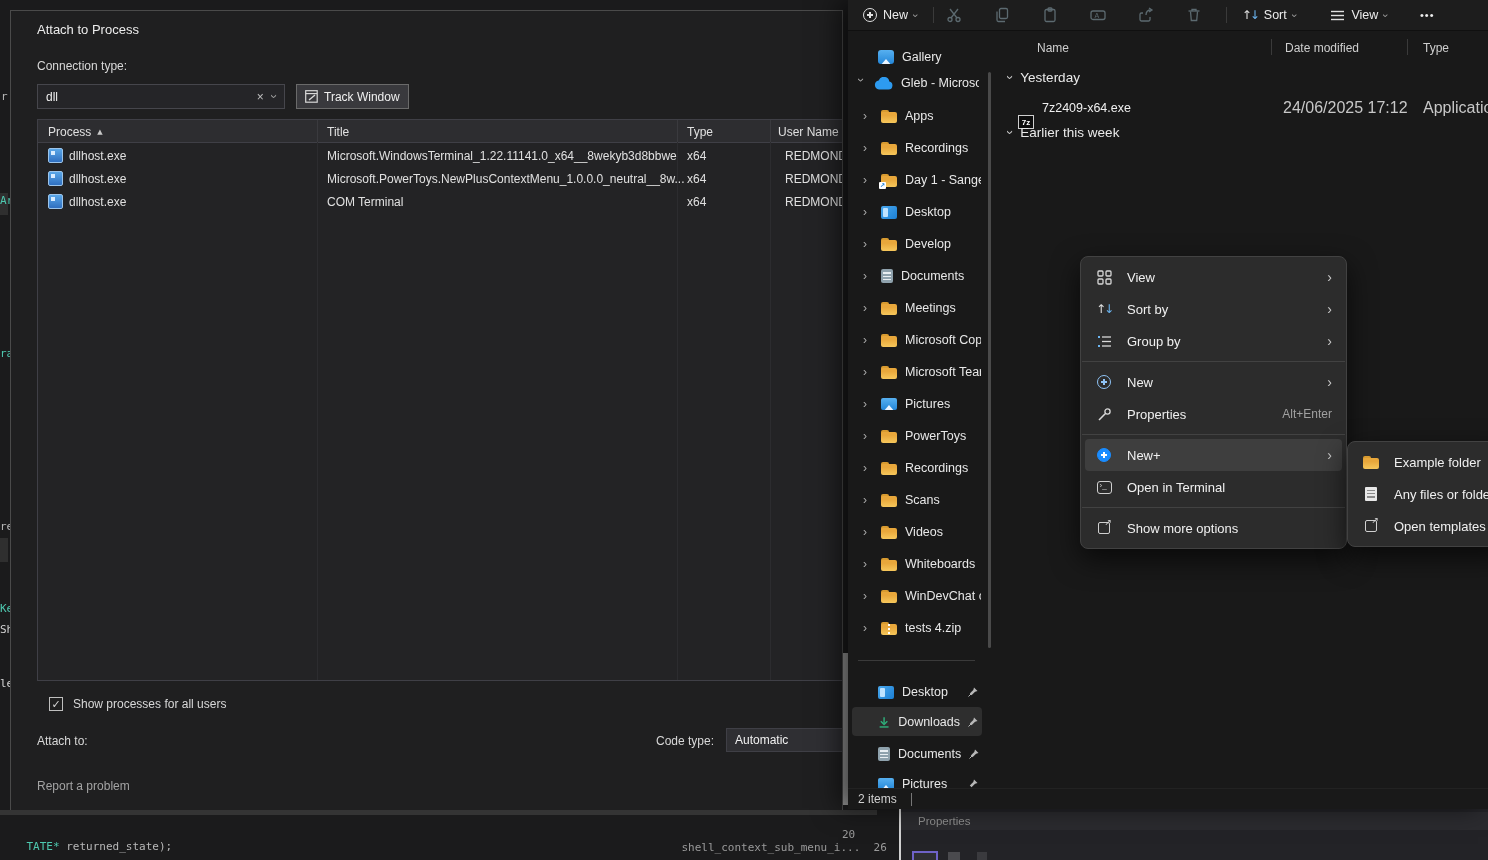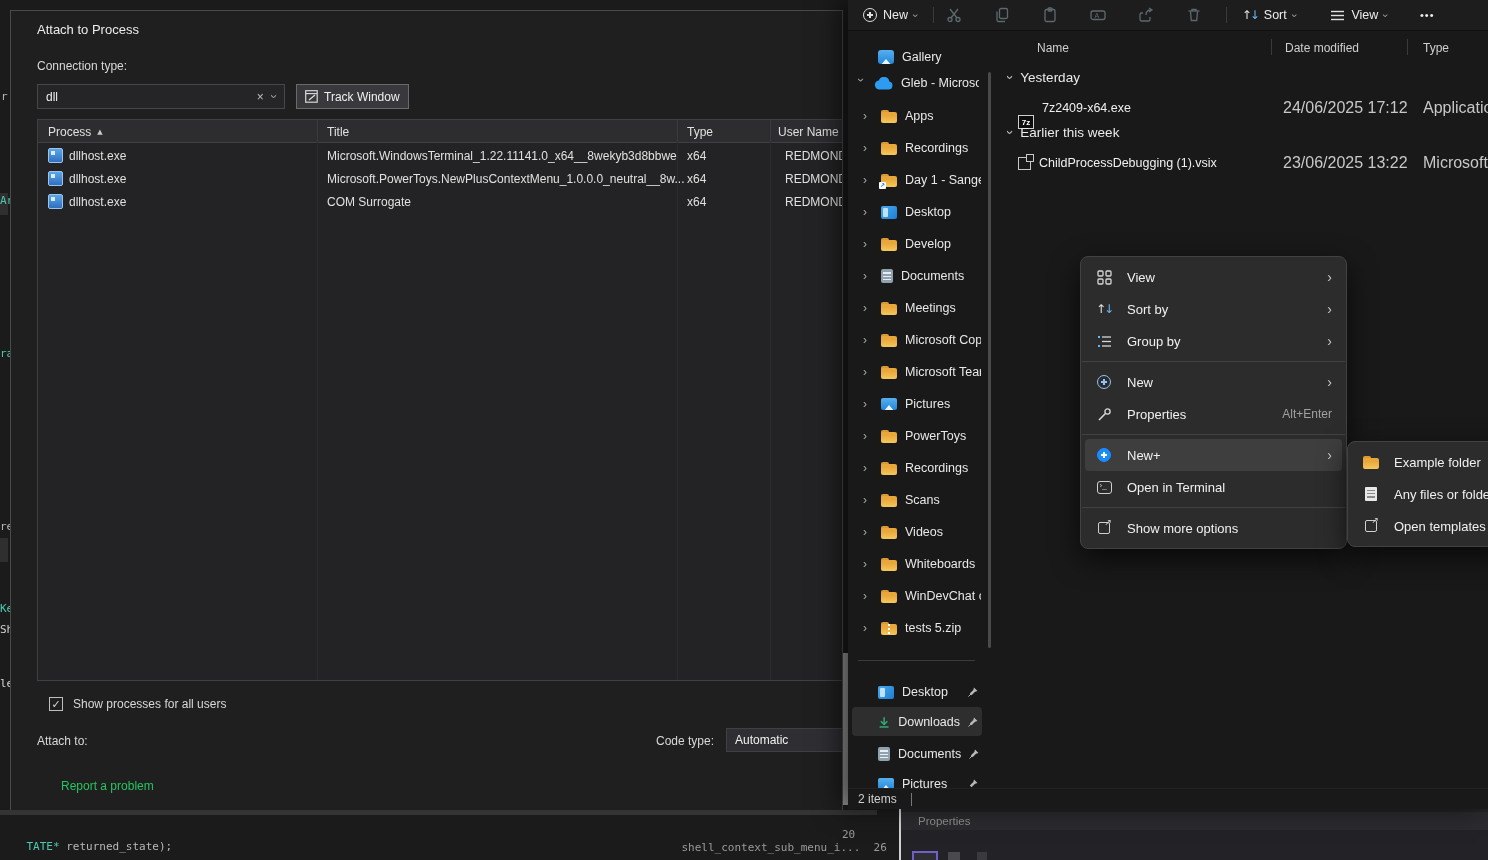--- a/index.html
+++ b/index.html
@@ -25,21 +25,21 @@
   .pt-head{background:#2d2d30;border-bottom:1px solid #3f3f46;position:relative;height:22px;}
   .pt-col{position:absolute;top:0;bottom:0;border-left:1px solid #3a3a3e;}
   .pt-vline{position:absolute;top:0;bottom:0;width:1px;background:#2c2c2f;}
   .pt-row{position:absolute;height:23px;width:100%;}
   .cell{position:absolute;top:0;height:23px;display:flex;align-items:center;color:#e0e0e0;}
   .ic-exe{width:13px;height:13px;background:linear-gradient(#5aa7e8,#2f6fc0);border:1px solid #9cc4ea;
           border-radius:2px;position:relative;flex:none;}
   .ic-exe::after{content:"";position:absolute;left:2px;top:2px;width:4px;height:4px;background:#d8ecff;}
   .chkbox{width:14px;height:14px;border:1px solid #bfbfbf;background:#1f1f1f;color:#d8d8d8;
           display:flex;align-items:center;justify-content:center;font-size:11px;box-sizing:border-box;}
-  .link{color:#22c55e;margin-left:24px;}
+  .link{color:#a3a3a3;}
   .chev{display:inline-block;color:#9a9a9a;font-size:13px;line-height:1;}
   .chev.down{transform:rotate(90deg);}
   .sortup{font-family:"DejaVu Sans",sans-serif;font-size:7px;color:#c8c8c8;}
 
   
   .explorer{left:848px;top:0;width:640px;height:808px;background:#191919;z-index:10;
             box-shadow:-10px 0 24px rgba(0,0,0,.55);}
   .toolbar{position:absolute;left:0;top:0;right:0;height:30px;background:#1d1d1d;border-bottom:1px solid #101010;
            display:flex;align-items:center;color:#ececec;}
   .tb-btn{display:flex;align-items:center;gap:6px;padding:0 9px;height:26px;border-radius:4px;font-size:12.5px;}
@@ -230,21 +230,21 @@
         <div class="cell" style="left:747px">
             <span>REDMOND</span>
           </div>
       </div>
       <div class="pt-row" style="top:70px">
         <div class="cell" style="left:10px;gap:6px">
             <span class="ic-exe"></span>
             <span>dllhost.exe</span>
           </div>
         <div class="cell" style="left:289px;right:0">
-            <span class="nowrap">COM Surrogate</span>
+            <span class="nowrap">COM Terminal</span>
           </div>
         <div class="cell" style="left:649px">
             <span>x64</span>
           </div>
         <div class="cell" style="left:747px">
             <span>REDMOND</span>
           </div>
       </div>
     </div>
 
@@ -344,26 +344,20 @@
     <div class="abs flex" style="left:170px;top:96px;width:470px;height:24px;gap:8px">
       <span class="ic-7z">7z</span>
       <span class="file-name" style="flex:none">7z2409-x64.exe</span>
       <span class="file-meta abs" style="left:265px">24/06/2025 17:12</span>
       <span class="file-meta abs" style="left:405px">Application</span>
     </div>
     <div class="abs flex" style="left:160px;top:125px;gap:8px">
       <span class="chev down" style="color:#c8c8c8">›</span>
       <span class="grp-label">Earlier this week</span>
     </div>
-    <div class="abs flex" style="left:170px;top:151px;width:470px;height:24px;gap:8px">
-      <span class="ic-vsix"></span>
-      <span class="file-name" style="flex:none">ChildProcessDebugging (1).vsix</span>
-      <span class="file-meta abs" style="left:265px">23/06/2025 13:22</span>
-      <span class="file-meta abs nowrap" style="left:405px;width:65px">Microsoft Vi</span>
-    </div>
 
     <div class="side-item" style="left:30px;top:44px">
       <span class="ic-pic ic-gallery"></span>
       <span>Gallery</span>
     </div>
     <div class="side-item" style="left:8px;top:70px;width:132px">
       <span class="side-chev chev down">›</span>
       <svg width="19" height="13" viewBox="0 0 19 13">
         <path d="M5 12.5h9.5a4 4 0 0 0 .8-7.9A5.5 5.5 0 0 0 4.7 3.4 4.6 4.6 0 0 0 5 12.5z" fill="#2d9bf0"></path>
       </svg>
@@ -450,21 +444,21 @@
     <div class="side-item" style="left:15px;top:583px">
         <span class="side-chev">›</span>
         <span class="ic-folder"></span>
         <span class="nowrap" style="width:76px">WinDevChat c</span>
       </div>
     <div class="side-item" style="left:15px;top:615px">
         <span class="side-chev">›</span>
         <span class="ic-folder">
           <span class="zip-line"></span>
         </span>
-        <span>tests 5.zip</span>
+        <span>tests 4.zip</span>
       </div>
 
     <div class="abs" style="left:10px;top:660px;width:117px;height:1px;background:#3a3a3a"></div>
 
     <div class="side-item" style="left:30px;top:679px;width:100px">
         <span class="ic-desktop"></span>
         <span style="flex:1">Desktop</span>
         <svg class="pin" width="10" height="10" viewBox="0 0 10 10">
           <path d="M6 0.5l3.5 3.5-2.4.7L5.3 6.5 3.5 8.2 1.8 6.5 3.5 4.8 5.3 3z" fill="#b8b8b8"></path>
           <line x1="0.5" y1="9.5" x2="3" y2="7" stroke="#b8b8b8" stroke-width="1"></line>

